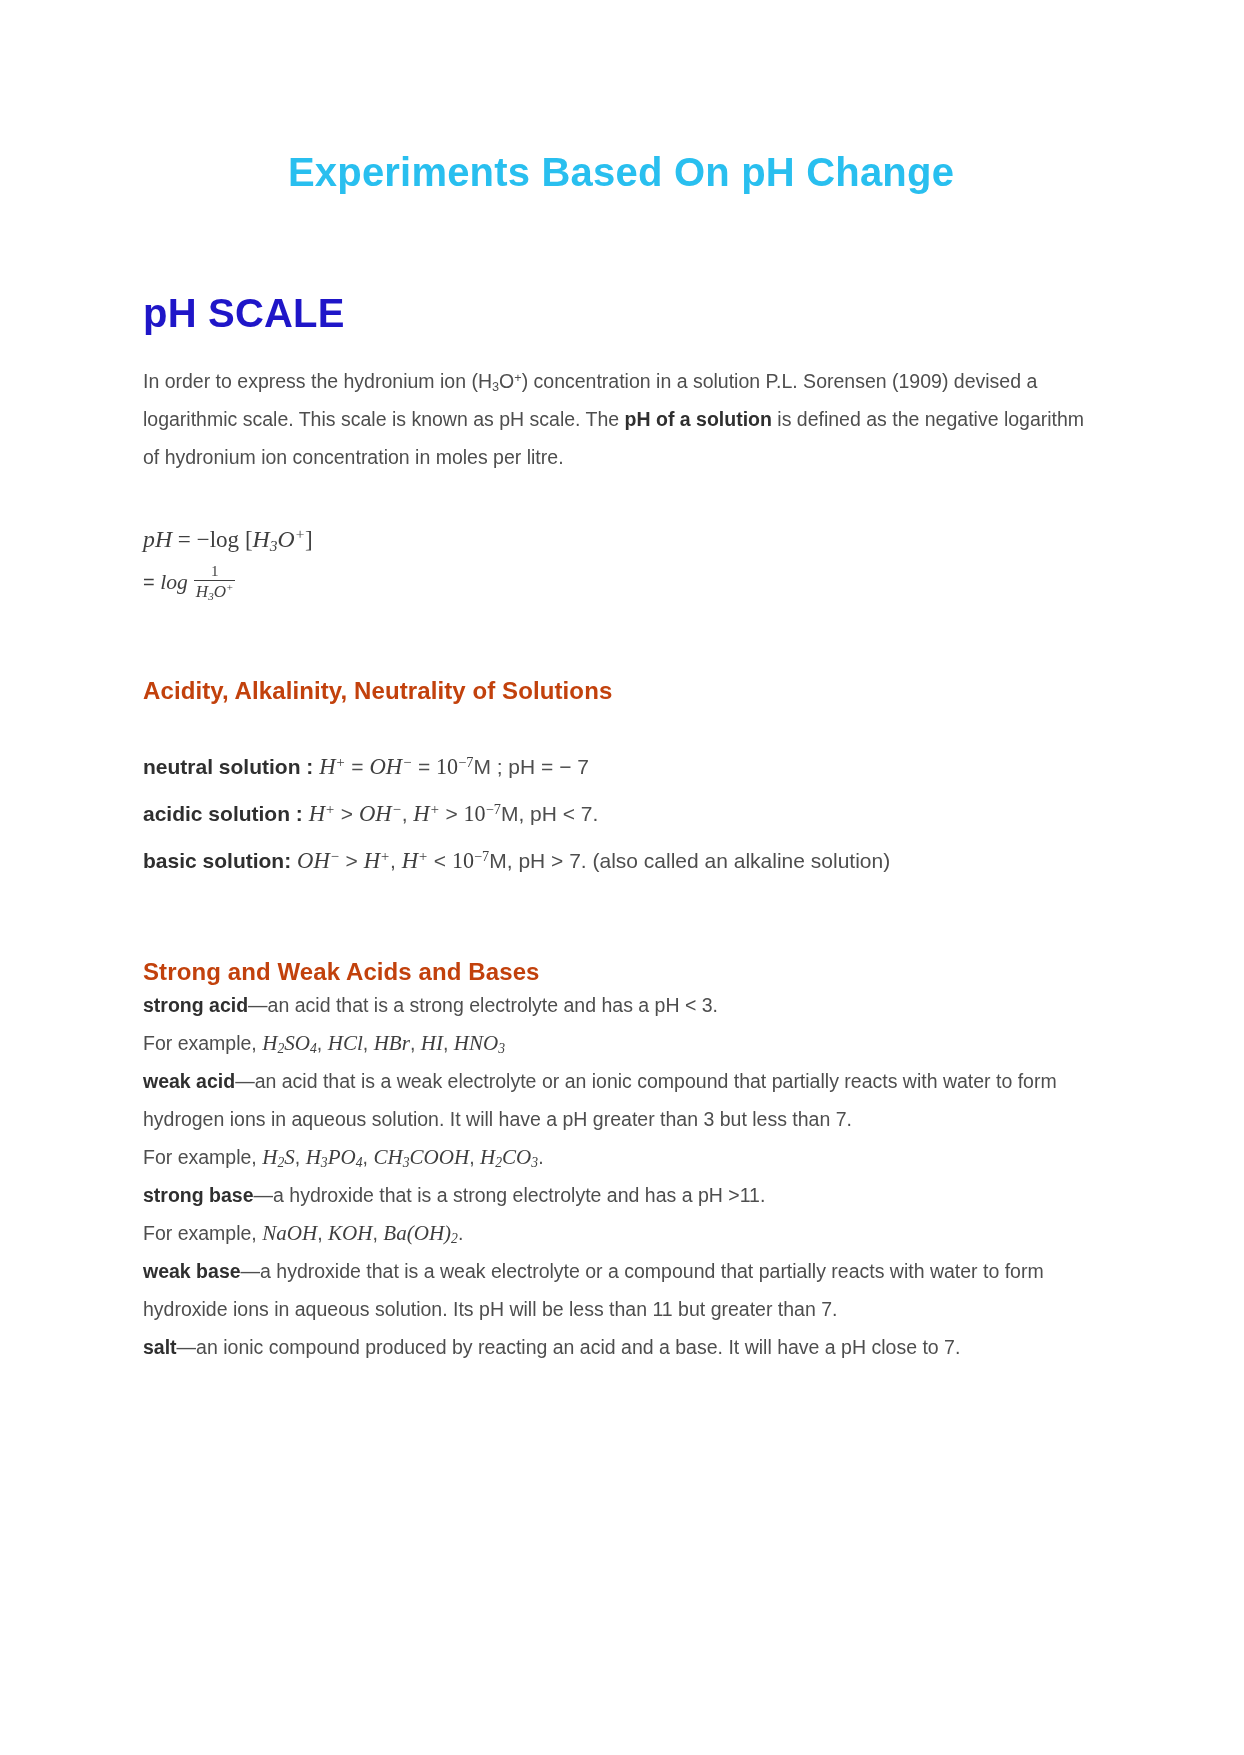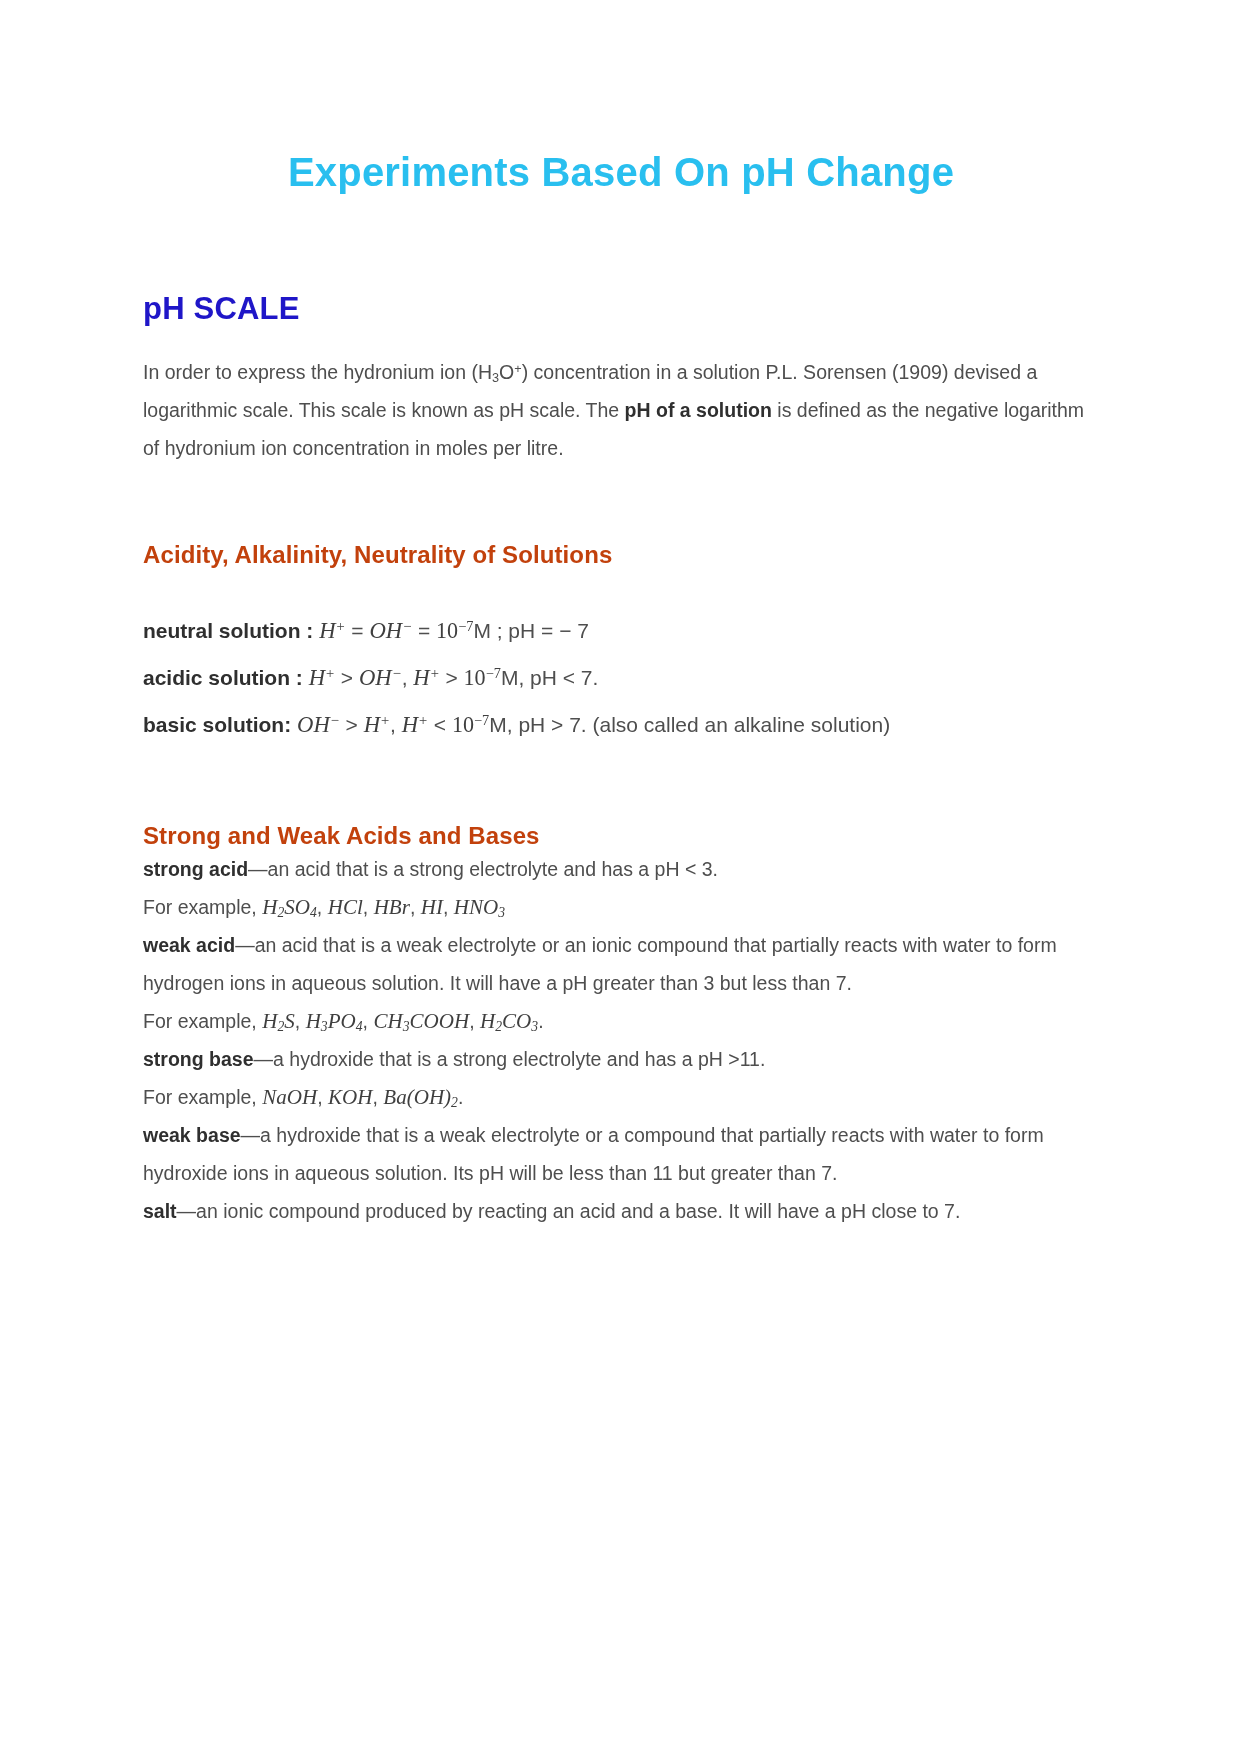--- a/index.html
+++ b/index.html
@@ -6,21 +6,21 @@
   .page{
     width:1244px;min-height:1755px;box-sizing:border-box;
     background:#ffffff;padding:150px 145px 60px 143px;
     font-family:"Liberation Sans",sans-serif;color:#4e4e4e;
   }
   .doc-title{
     margin:0;text-align:center;font-size:40px;font-weight:700;
     letter-spacing:0.2px;color:#29bfef;
   }
   .section-heading{
-    margin:96px 0 0;font-size:31px;font-weight:700;color:#1f16c8;letter-spacing:0.2px;
+    margin:96px 0 0;font-size:40px;font-weight:700;color:#1f16c8;letter-spacing:0.2px;
   }
   .para{margin:26px 0 0;font-size:19.5px;line-height:38px;color:#4e4e4e;}
   .seg-b{font-weight:700;color:#2f2f2f;}
   .seg-n{}
   .seg-m{font-family:"Liberation Serif",serif;font-style:italic;font-size:1.08em;color:#3f3f3f;}
   .seg-r{font-family:"Liberation Serif",serif;font-size:1.05em;color:#3f3f3f;}
   sub{font-size:65%;vertical-align:-0.25em;line-height:0;}
   sup{font-size:65%;vertical-align:0.5em;line-height:0;}
   .formula{margin-top:48px;color:#3f3f3f;}
   .formula-line{font-size:22px;line-height:1.3;}
@@ -43,20 +43,30 @@
 <body>
 
 <div class="page">
 
   <h1 class="doc-title">Experiments Based On pH Change</h1>
 
   <h2 class="section-heading">pH SCALE</h2>
 
   <p class="para"><span class="seg-n">In order to express the hydronium ion (H<sub>3</sub>O<sup>+</sup>) concentration in a solution P.L. Sorensen (1909) devised a logarithmic scale. This scale is known as pH scale. The </span><span class="seg-b">pH of a solution</span><span class="seg-n"> is defined as the negative logarithm of hydronium ion concentration in moles per litre.</span></p>
 
+  <div class="formula">
+    <div class="formula-line"><span class="seg-m">pH</span><span class="seg-r"> = −log [</span><span class="seg-m">H<sub>3</sub>O<sup>+</sup></span><span class="seg-r">]</span></div>
+    <div class="formula-line2">
+      <span><span class="seg-n">= </span><span class="seg-m">log</span></span>
+      <span class="frac">
+        <span class="num">1</span>
+        <span class="den">H<sub>3</sub>O<sup>+</sup></span>
+      </span>
+    </div>
+  </div>
 
   <h3 class="sub-heading">Acidity, Alkalinity, Neutrality of Solutions</h3>
 
   <div class="solutions">
     <div class="solution-line"><span class="seg-b">neutral solution : </span><span class="seg-m">H<sup>+</sup></span><span class="seg-n"> = </span><span class="seg-m">OH<sup>−</sup></span><span class="seg-n"> = </span><span class="seg-r">10<sup>−7</sup></span><span class="seg-n">M ; pH = − 7</span></div>
     <div class="solution-line"><span class="seg-b">acidic solution : </span><span class="seg-m">H<sup>+</sup></span><span class="seg-n"> &gt; </span><span class="seg-m">OH<sup>−</sup></span><span class="seg-n">, </span><span class="seg-m">H<sup>+</sup></span><span class="seg-n">  &gt; </span><span class="seg-r">10<sup>−7</sup></span><span class="seg-n">M, pH &lt; 7.</span></div>
     <div class="solution-line"><span class="seg-b">basic solution: </span><span class="seg-m">OH<sup>−</sup></span><span class="seg-n"> &gt; </span><span class="seg-m">H<sup>+</sup></span><span class="seg-n">, </span><span class="seg-m">H<sup>+</sup></span><span class="seg-n"> &lt; </span><span class="seg-r">10<sup>−7</sup></span><span class="seg-n">M, pH &gt; 7. (also called an alkaline solution)</span></div>
   </div>
 
   <h3 class="sub-heading">Strong and Weak Acids and Bases</h3>

